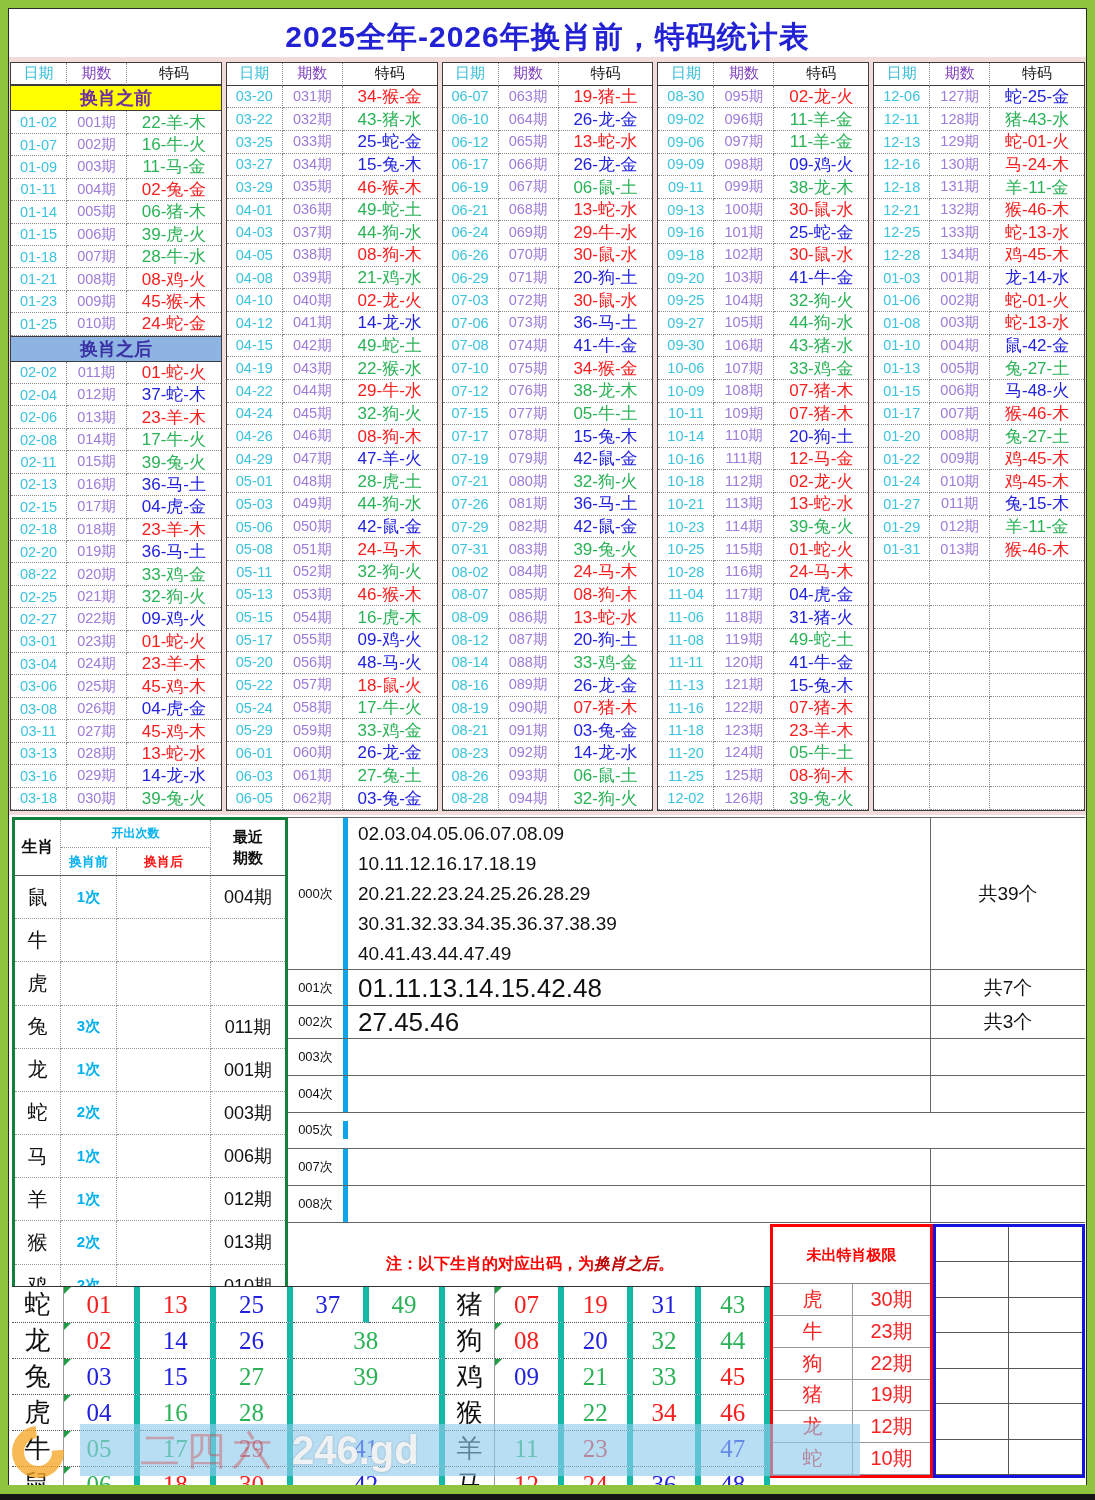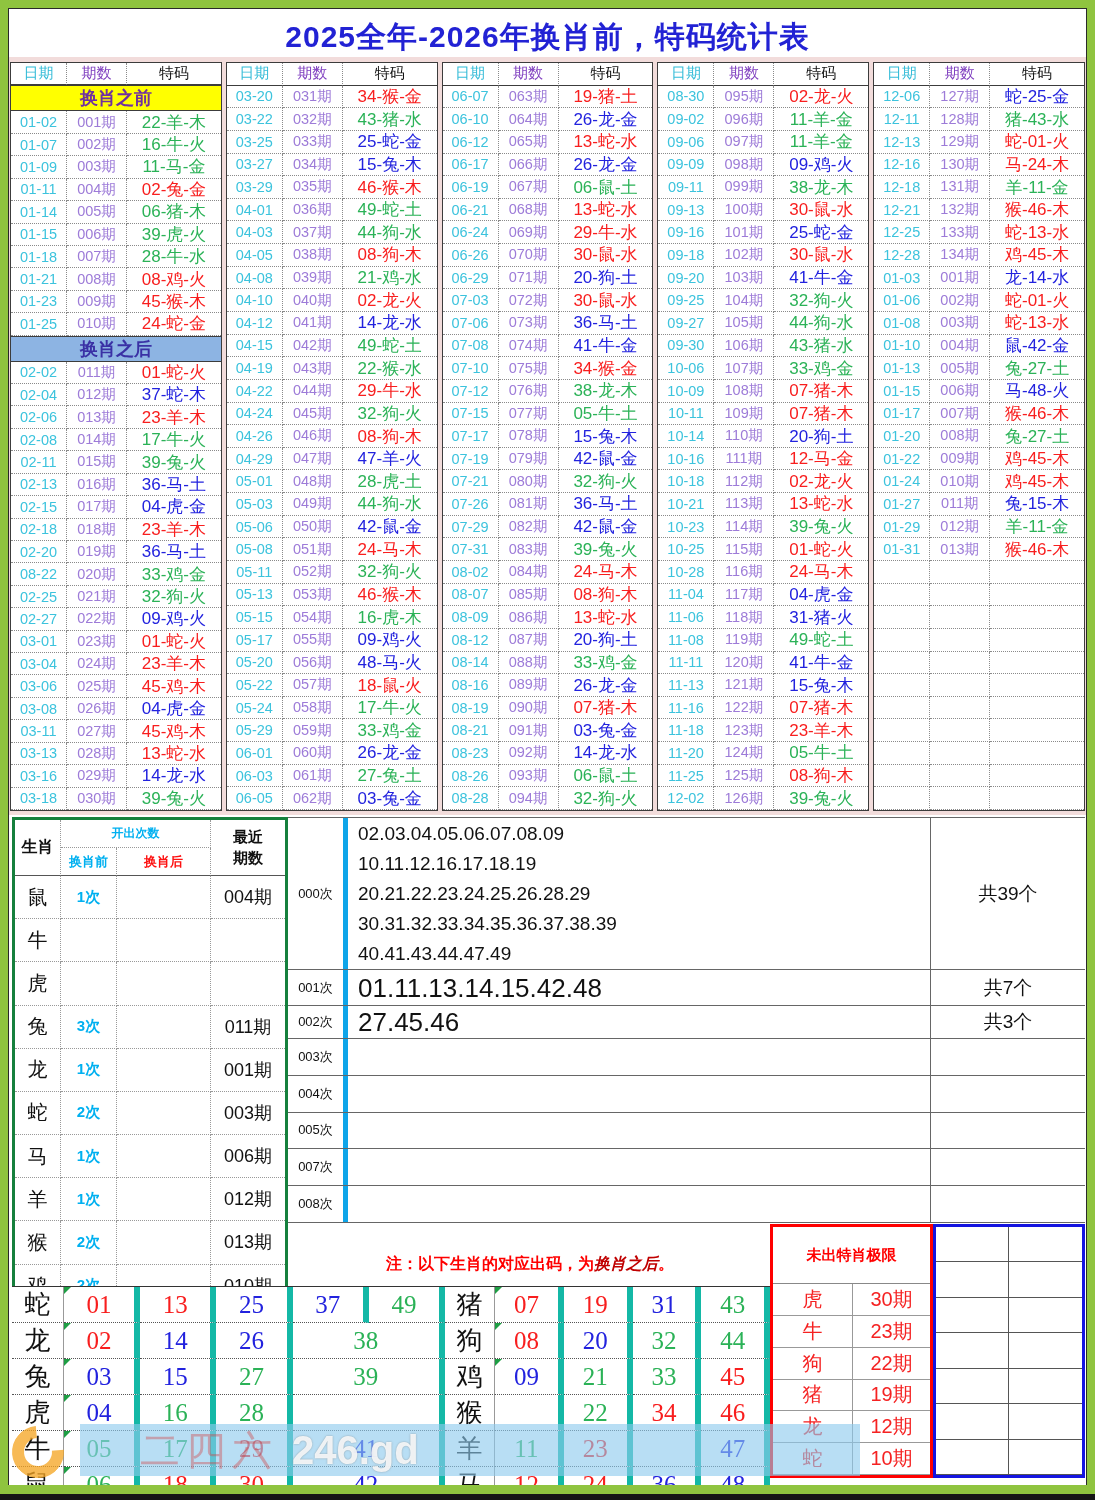--- a/index.html
+++ b/index.html
@@ -670,21 +670,21 @@
       <div class="crow" style="flex: 1 1 0px;">
         <div class="clabel">003次</div>
         <div class="cbody"></div>
         <div class="ctotal"></div>
       </div>
       <div class="crow" style="flex: 1 1 0px;">
         <div class="clabel">004次</div>
         <div class="cbody"></div>
         <div class="ctotal"></div>
       </div>
-      <div class="crow" style="flex: 1 1 0px;">
+      <div class="crow" style="flex: 1 1 0px; align-items: center;">
         <div class="clabel">005次</div>
         <div class="cbody"></div>
         <div class="ctotal"></div>
       </div>
       <div class="crow" style="flex: 1 1 0px;">
         <div class="clabel">007次</div>
         <div class="cbody"></div>
         <div class="ctotal"></div>
       </div>
       <div class="crow" style="flex: 1 1 0px;">

